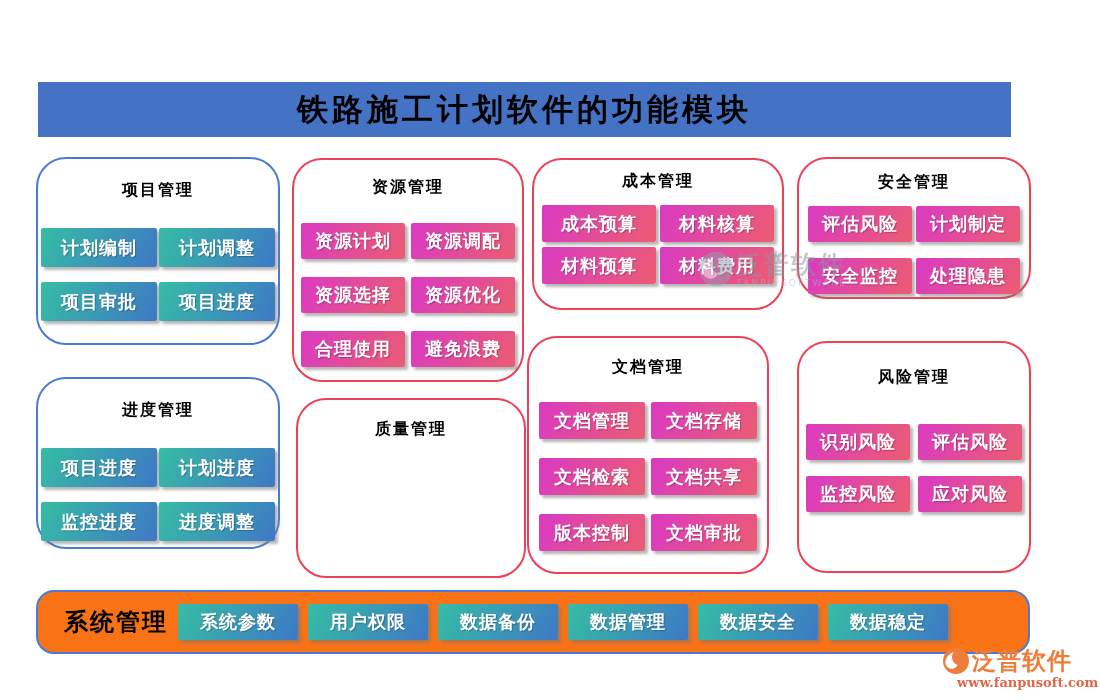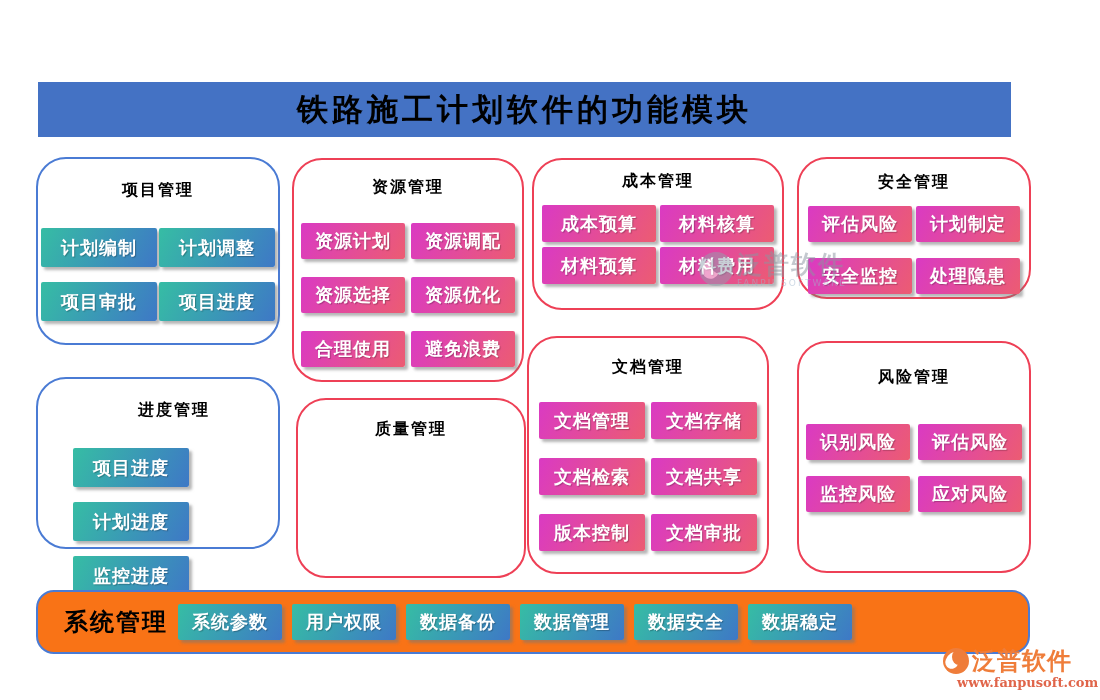--- a/index.html
+++ b/index.html
@@ -27,21 +27,21 @@
   .btn{
     display:flex;align-items:center;justify-content:center;box-sizing:border-box;
     color:#fff;font-size:18px;font-weight:bold;letter-spacing:1px;white-space:nowrap;
     border-radius:2px;box-shadow:3px 3px 3px rgba(120,120,120,.55);
     text-shadow:1px 1px 1px rgba(0,0,0,.25);
   }
   .teal{background:linear-gradient(118deg,#36bda4 0%,#3e78c6 100%);}
   .pink{background:linear-gradient(118deg,#da3ac3 0%,#ec5c72 100%);}
 
   .m0{left:36px;top:157px;width:244px;height:188px;}
-  .m1{left:36px;top:377px;width:244px;height:172px;padding-left:32px;}
+  .m1{left:36px;top:377px;width:244px;height:172px;}
   .m0 .box-title,.m1 .box-title{margin-top:16px;}
   .m0 .grid,.m1 .grid{padding:0 3px;margin-top:23px;row-gap:15px;}
   .m0 .btn,.m1 .btn{width:116px;height:39px;}
 
   .m2{left:292px;top:158px;width:232px;height:224px;}
   .m2 .box-title{margin-top:12px;}
   .m2 .grid{padding:0 7px;margin-top:21px;row-gap:18px;}
   .m2 .btn{width:104px;height:36px;}
 
   .m3{left:296px;top:398px;width:230px;height:180px;}
@@ -71,21 +71,21 @@
 
   
   .sysbar{
     position:absolute;left:36px;top:590px;width:994px;height:64px;box-sizing:border-box;
     border:2px solid #4a7bd4;border-radius:18px;background:#f97316;
     display:flex;align-items:center;padding-left:26px;gap:10px;
   }
   .sysbar .syslabel{
     color:#000;font-size:24px;font-weight:bold;letter-spacing:2px;white-space:nowrap;
   }
-  .sysbar .btn{width:104px;height:36px;}
+  .sysbar .btn{width:120px;height:36px;}
 
   
   .watermark{
     position:absolute;left:699px;top:252px;display:flex;align-items:flex-start;
     opacity:.5;pointer-events:none;
   }
   .wm-glyph{width:34px;height:34px;border-radius:50%;background:#93a0ae;position:relative;flex:0 0 auto;}
   .wm-glyph::before{content:"";position:absolute;left:4px;top:5px;width:17px;height:22px;background:#fff;
     border-radius:50%/60% 60% 40% 40%;transform:rotate(24deg);}
   .wm-glyph::after{content:"";position:absolute;left:12px;top:2px;width:18px;height:20px;background:#93a0ae;border-radius:50%;}

